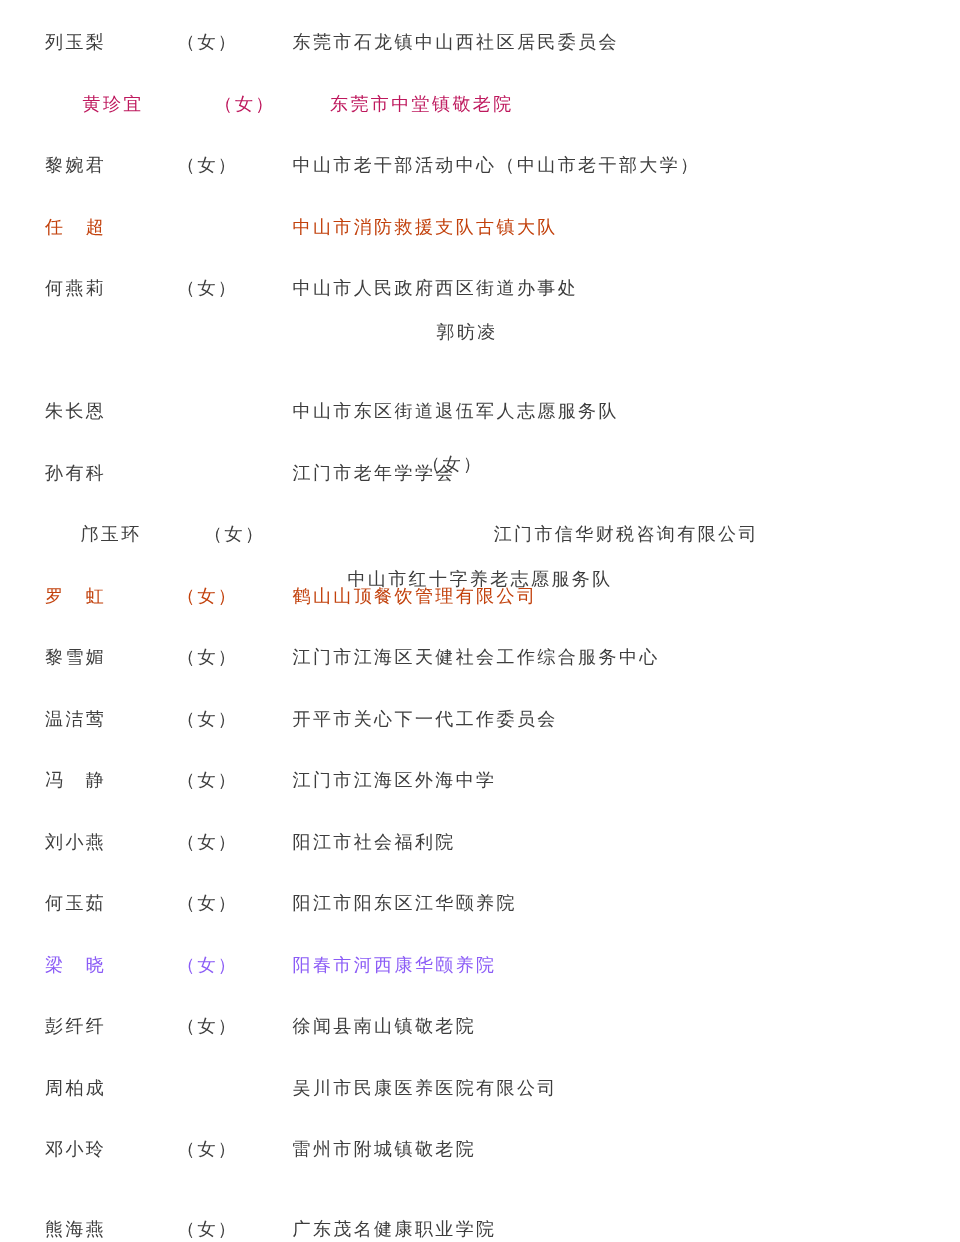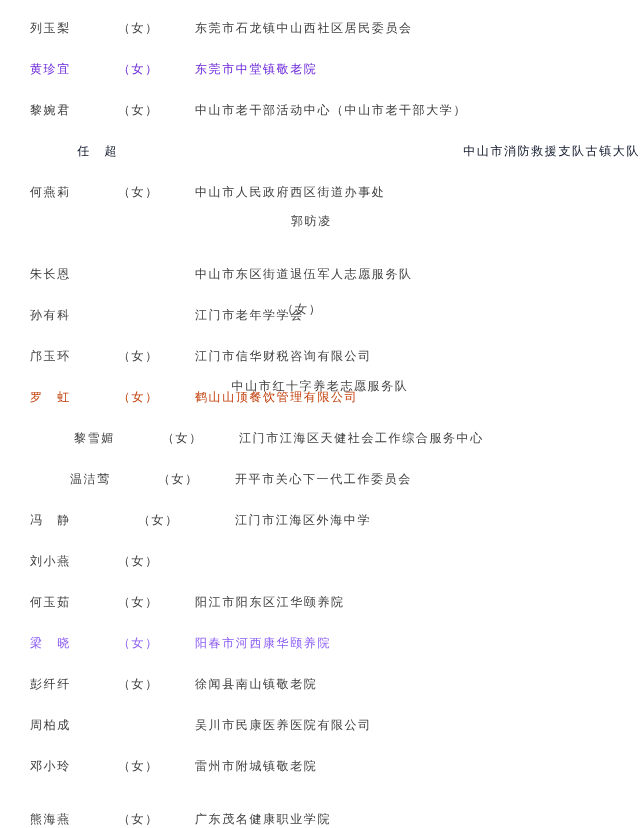--- a/index.html
+++ b/index.html
@@ -47,33 +47,33 @@
 </head>
 <body style="background: rgb(255, 255, 255);">
 
 <div class="doc">
   <div class="row" style="color: rgb(61, 61, 61);">
     <span class="col-name">列玉梨</span>
     <span class="col-gender">（女）</span>
     <span class="col-org">东莞市石龙镇中山西社区居民委员会</span>
   </div>
 
-  <div class="row" style="color: #6d28d9;">
+  <div class="row" style="color: #be185d; margin-left: 25px;">
     <span class="col-name">黄珍宜</span>
     <span class="col-gender">（女）</span>
     <span class="col-org">东莞市中堂镇敬老院</span>
   </div>
 
   <div class="row" style="color: rgb(61, 61, 61); justify-content: space-between;">
     <span class="col-name">黎婉君</span>
     <span class="col-gender">（女）</span>
     <span class="col-org">中山市老干部活动中心（中山市老干部大学）</span>
   </div>
 
-  <div class="row" style="color: #0f172a; text-align: right;">
+  <div class="row" style="color: #c2410c;">
     <span class="col-name">任　超</span>
     <span class="col-gender"></span>
     <span class="col-org">中山市消防救援支队古镇大队</span>
   </div>
 
   <div class="row" style="color: rgb(61, 61, 61);">
     <span class="col-name">何燕莉</span>
     <span class="col-gender">（女）</span>
     <span class="col-org">中山市人民政府西区街道办事处</span>
   </div>
@@ -89,53 +89,54 @@
     <span class="col-gender"></span>
     <span class="col-org">中山市东区街道退伍军人志愿服务队</span>
   </div>
 
   <div class="row" style="color: rgb(61, 61, 61);">
     <span class="col-name">孙有科</span>
     <span class="col-gender"></span>
     <span class="col-org">江门市老年学学会</span>
   </div>
 
-  <div class="row" style="color: rgb(61, 61, 61);">
+  <div class="row" style="color: rgb(61, 61, 61); text-align: center;">
     <span class="col-name">邝玉环</span>
     <span class="col-gender">（女）</span>
     <span class="col-org">江门市信华财税咨询有限公司</span>
   </div>
 
   <div class="row" style="color: #c2410c;">
     <span class="col-name">罗　虹</span>
     <span class="col-gender">（女）</span>
     <span class="col-org">鹤山山顶餐饮管理有限公司</span>
   </div>
 
-  <div class="row" style="color: rgb(61, 61, 61); padding-left: 44px;">
+  <div class="row" style="color: rgb(61, 61, 61);">
     <span class="col-name">黎雪媚</span>
     <span class="col-gender">（女）</span>
     <span class="col-org">江门市江海区天健社会工作综合服务中心</span>
   </div>
 
-  <div class="row" style="color: rgb(61, 61, 61); padding-left: 40px;">
+  <div class="row" style="color: rgb(61, 61, 61);">
     <span class="col-name">温洁莺</span>
     <span class="col-gender">（女）</span>
     <span class="col-org">开平市关心下一代工作委员会</span>
   </div>
 
-  <div class="row" style="color: rgb(61, 61, 61); gap: 20px;">
+  <div class="row" style="color: rgb(61, 61, 61);">
     <span class="col-name">冯　静</span>
     <span class="col-gender">（女）</span>
     <span class="col-org">江门市江海区外海中学</span>
   </div>
 
   <div class="row" style="color: rgb(61, 61, 61);">
     <span class="col-name">刘小燕</span>
     <span class="col-gender">（女）</span>
+    <span class="col-org">阳江市社会福利院</span>
   </div>
 
   <div class="row" style="color: rgb(61, 61, 61);">
     <span class="col-name">何玉茹</span>
     <span class="col-gender">（女）</span>
     <span class="col-org">阳江市阳东区江华颐养院</span>
   </div>
 
   <div class="row" style="color: #8b5cf6;">
     <span class="col-name">梁　晓</span>

